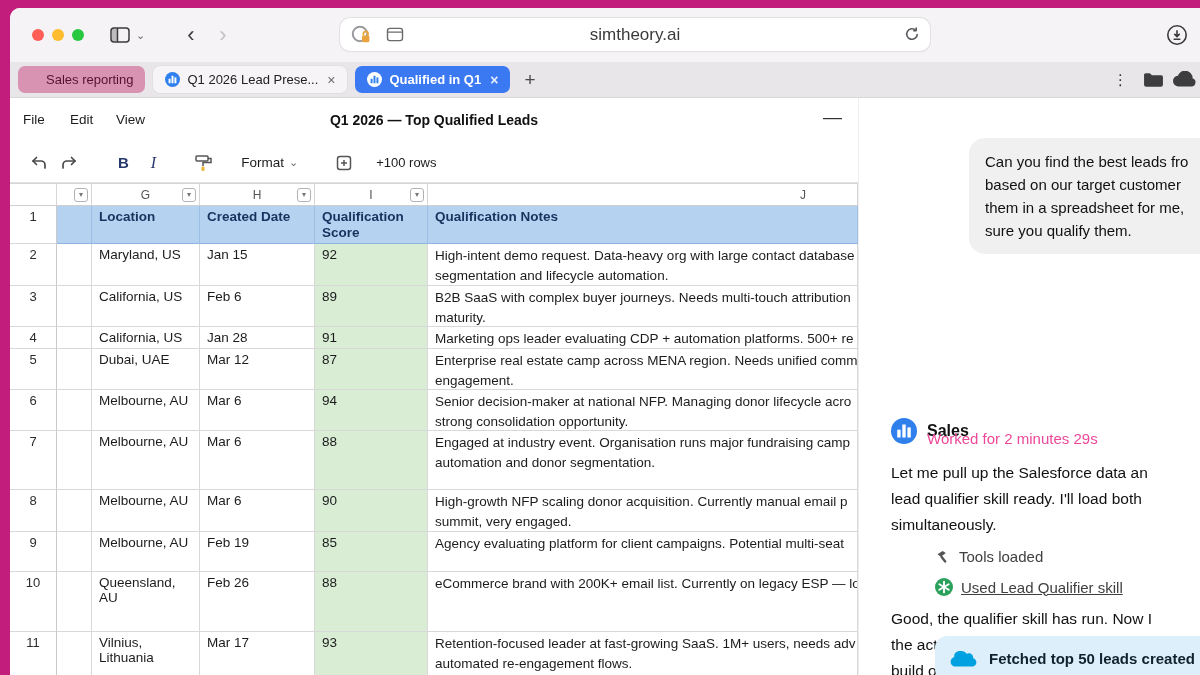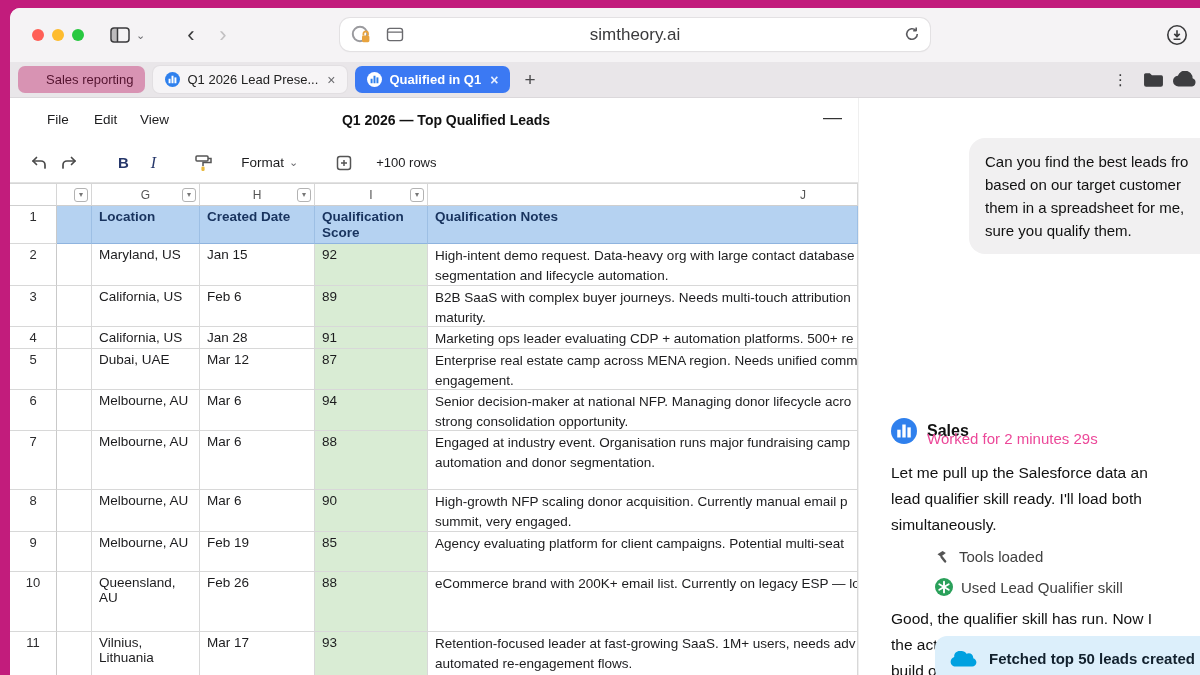--- a/index.html
+++ b/index.html
@@ -44,21 +44,21 @@
   .strip-spacer { flex: 1; }
   .overflow-dots { font-size: 15px; color: #3a3a3c; padding: 0 6px; letter-spacing: 1px; }
   .strip-icon { display: flex; align-items: center; }
   .cloud-clip { margin-right: -8px; }
 
   
   .content { flex: 1; display: flex; background: #fff; overflow: hidden; position: relative; }
 
   
   .sheet { width: 848px; flex: none; position: relative; overflow: hidden; }
-  .menubar { height: 45px; position: relative; margin-left: 24px; }
+  .menubar { height: 45px; position: relative; }
   .menu-item { position: absolute; top: 14px; font-size: 13.5px; color: #1c1c1e; }
   .sheet-title { position: absolute; left: 50%; transform: translateX(-50%); top: 14px;
     font-size: 14px; font-weight: 600; color: #111; white-space: nowrap; }
   .minimize { position: absolute; right: 16px; top: 8px; font-size: 19px; color: #333; }
   .toolbar { height: 40px; display: flex; align-items: center; border-bottom: 1px solid #e2e2e2; }
   .tb { display: flex; align-items: center; color: #333; }
   .tb-bold { font-weight: 800; font-size: 15px; color: #27386b; margin-left: 40px; }
   .tb-italic { font-style: italic; font-family: "Liberation Serif", serif; font-size: 16px; color: #27386b; margin-left: 22px; }
   .tb-undo { margin-left: 20px; }
   .tb-redo { margin-left: 12px; }
@@ -92,21 +92,21 @@
     white-space: pre; }
   .agent-row { position: absolute; left: 32px; top: 300px; display: flex; align-items: center; gap: 10px; margin-top: 20px; }
   .agent-name { font-size: 16px; font-weight: 700; color: #111; }
   .worked { position: absolute; left: 68px; top: 332px; font-size: 15px; color: #ec4899; }
   .msg { position: absolute; left: 32px; font-size: 15.5px; line-height: 26px; color: #111; white-space: pre; }
   .msg1 { top: 362px; }
   .msg2 { top: 508px; }
   .event-row { position: absolute; left: 76px; display: flex; align-items: center; gap: 8px;
     font-size: 15px; color: #404040; }
   .ev-tools { top: 450px; }
-  .ev-skill { top: 480px; }
+  .ev-skill { top: 480px; text-decoration: underline; }
   .fetch-card { position: absolute; left: 76px; top: 538px; width: 330px; background: #dceffb;
     border-radius: 12px; padding: 12px 14px; display: flex; align-items: center; gap: 10px;
     font-size: 15px; font-weight: 700; color: #12212e; white-space: nowrap; overflow: hidden; }
 </style>
 </head>
 <body>
 
 <div id="window">
 
   <div class="titlebar">

